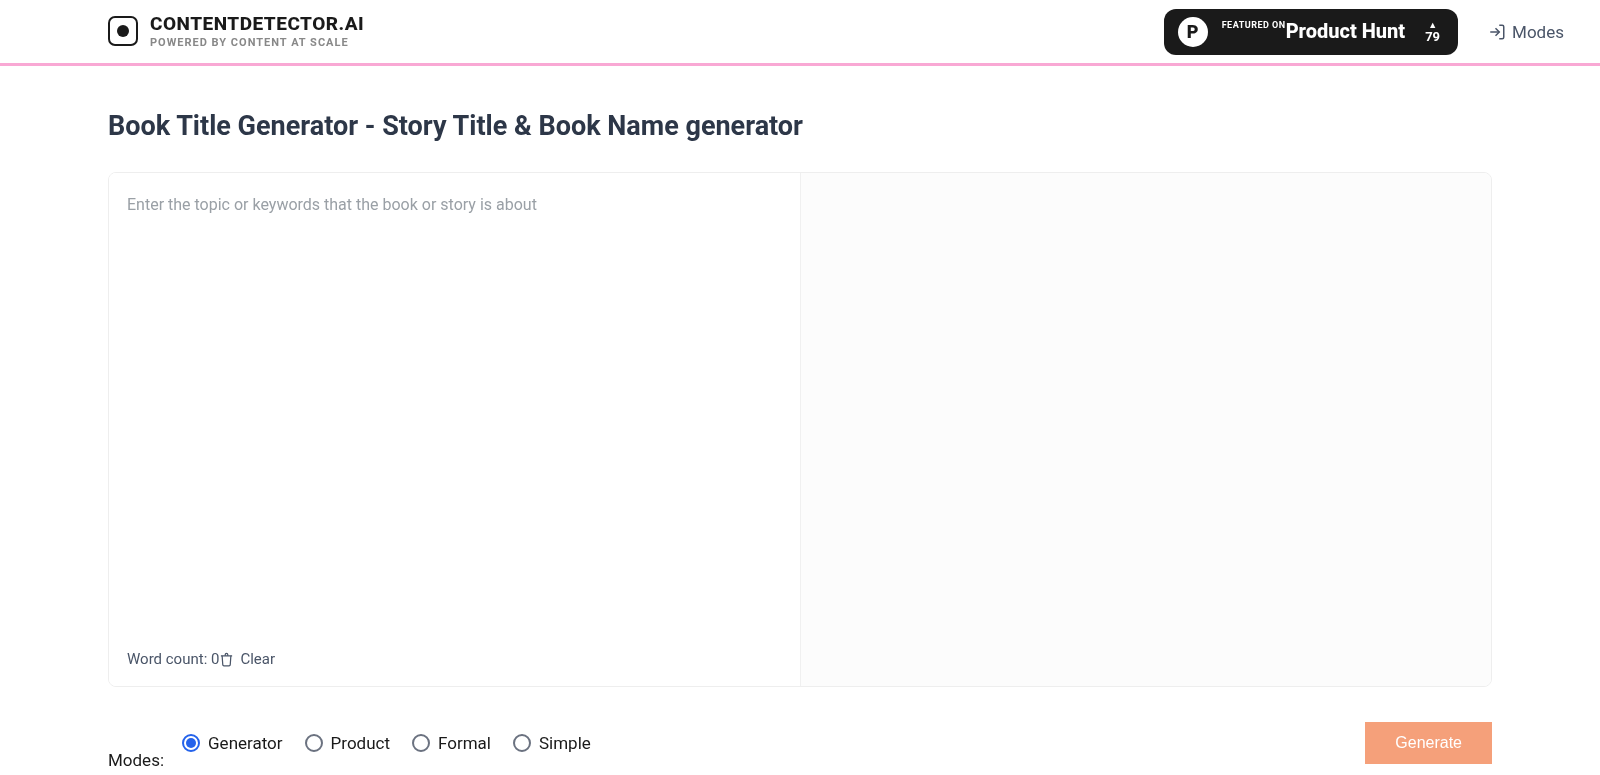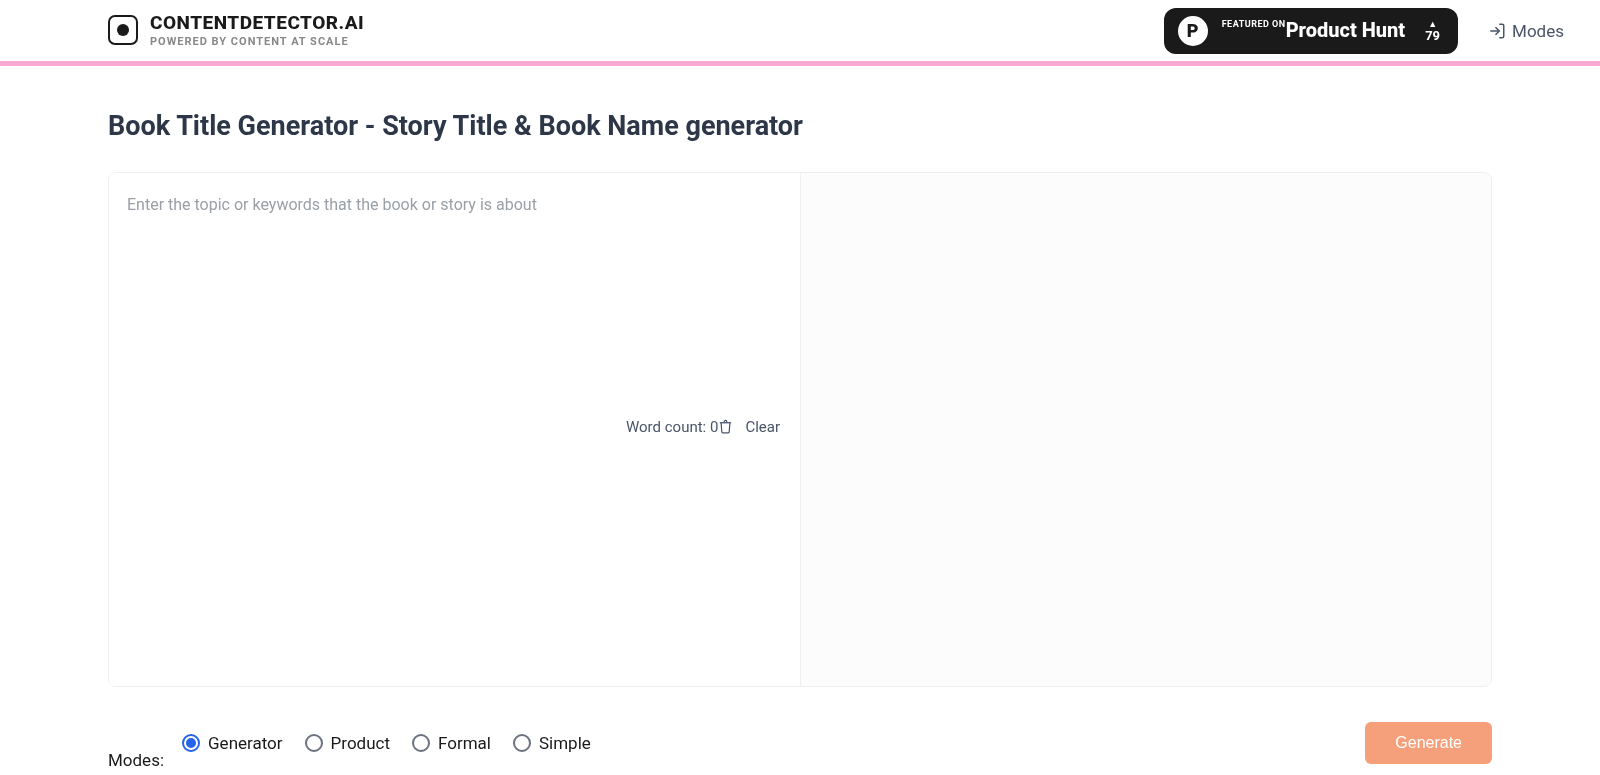--- a/index.html
+++ b/index.html
@@ -1,52 +1,52 @@
 <!DOCTYPE html>
 <html><head>
 <meta charset="utf-8">
 <style>
   * { box-sizing: border-box; margin: 0; padding: 0; }
   html, body { width: 1600px; height: 775px; font-family: -apple-system, BlinkMacSystemFont, "Segoe UI", Roboto, Helvetica, Arial, sans-serif; background: #fff; color: #2d3748; }
-  .header { display: flex; align-items: center; justify-content: space-between; padding: 12px 36px 12px 108px; border-bottom: 5px solid #f9a8d4; height: 66px; }
+  .header { display: flex; align-items: center; justify-content: space-between; padding: 12px 36px 12px 108px; border-bottom: 3px solid #f9a8d4; height: 66px; }
   .brand { display: flex; align-items: center; gap: 12px; }
   .brand-icon { width: 30px; height: 30px; border: 2.5px solid #1a1a1a; border-radius: 7px; display: flex; align-items: center; justify-content: center; }
   .brand-icon-dot { width: 12px; height: 12px; border-radius: 50%; background: #1a1a1a; }
   .brand-text { display: flex; flex-direction: column; line-height: 1.1; }
   .brand-title { font-weight: 800; font-size: 19px; letter-spacing: 0.5px; color: #1a1a1a; }
   .brand-sub { font-size: 11px; letter-spacing: 1px; color: #888; margin-top: 2px; font-weight: bold; }
   .header-right { display: flex; align-items: center; gap: 30px; }
   .ph-badge { background: #1a1a1a; color: #fff; border-radius: 12px; padding: 8px 18px 8px 14px; display: flex; align-items: center; gap: 14px; }
   .ph-p { width: 30px; height: 30px; border-radius: 50%; background: #fff; color: #1a1a1a; display: flex; align-items: center; justify-content: center; font-weight: 900; font-size: 18px; }
   .ph-mid { display: flex; flex-direction: row; line-height: 1.05; }
   .ph-feat { font-size: 9px; letter-spacing: 0.5px; font-weight: 700; }
   .ph-name { font-size: 20px; font-weight: 800; }
   .ph-vote { display: flex; flex-direction: column; align-items: center; line-height: 1.0; margin-left: 6px; }
   .ph-caret { font-size: 9px; }
   .ph-num { font-size: 13px; font-weight: 700; }
   .login { display: flex; align-items: center; gap: 6px; font-size: 17px; color: #4a5568; cursor: pointer; }
   .login svg { width: 18px; height: 18px; stroke: #4a5568; stroke-width: 2; fill: none; }
   .content { padding: 14px 108px 0 108px; }
   .page-title { font-size: 27px; font-weight: 700; color: #2d3748; margin: 30px 0 30px 0; }
   .panel-wrap { display: grid; grid-template-columns: 1fr 1fr; border: 1px solid #eee; border-radius: 8px; overflow: hidden; height: 515px; }
-  .panel-left { background: #fff; display: flex; }
+  .panel-left { background: #fff; display: flex; flex-direction: column; }
   .panel-right { background: #fcfcfc; border-left: 1px solid #f0f0f0; }
   .ta { flex: 1; border: none; outline: none; resize: none; padding: 22px 18px; font-size: 16px; color: #2d3748; font-family: inherit; }
   .ta::placeholder { color: #9aa0a6; }
   .left-footer { display: flex; justify-content: flex-start; align-items: center; padding: 12px 20px 18px 18px; color: #4a5568; font-size: 15px; }
-  .clear { display: flex; align-items: center; gap: 12px; cursor: pointer; }
+  .clear { display: flex; align-items: center; gap: 6px; cursor: pointer; }
   .clear svg { width: 15px; height: 15px; stroke: #4a5568; stroke-width: 2; fill: none; }
   .footer-row { display: flex; justify-content: space-between; align-items: center; margin-top: 28px; }
   .modes { display: flex; align-items: center; gap: 22px; font-size: 17px; color: #1a1a1a; }
   .modes-label { font-weight: 400; margin-right: -4px; margin-top: 35px; }
   .radio { display: flex; align-items: center; gap: 8px; cursor: pointer; }
   .radio-circle { width: 18px; height: 18px; border: 2px solid #6b7280; border-radius: 50%; display: flex; align-items: center; justify-content: center; }
   .radio-circle.selected { border-color: #2563eb; }
   .radio-dot { width: 10px; height: 10px; border-radius: 50%; background: #2563eb; }
-  .gen-btn { background: #f5a07a; color: #fff; border: none; border-radius: 6px; padding: 12px 30px; font-size: 16px; font-weight: 500; cursor: pointer; }
+  .gen-btn { background: #f5a07a; color: #fff; border: none; border-radius: 0; padding: 12px 30px; font-size: 16px; font-weight: 500; cursor: pointer; }
 </style>
 </head>
 <body>
 
 <div class="header">
   <div class="brand">
     <div class="brand-icon">
       <div class="brand-icon-dot"></div>
     </div>
     <div class="brand-text">

